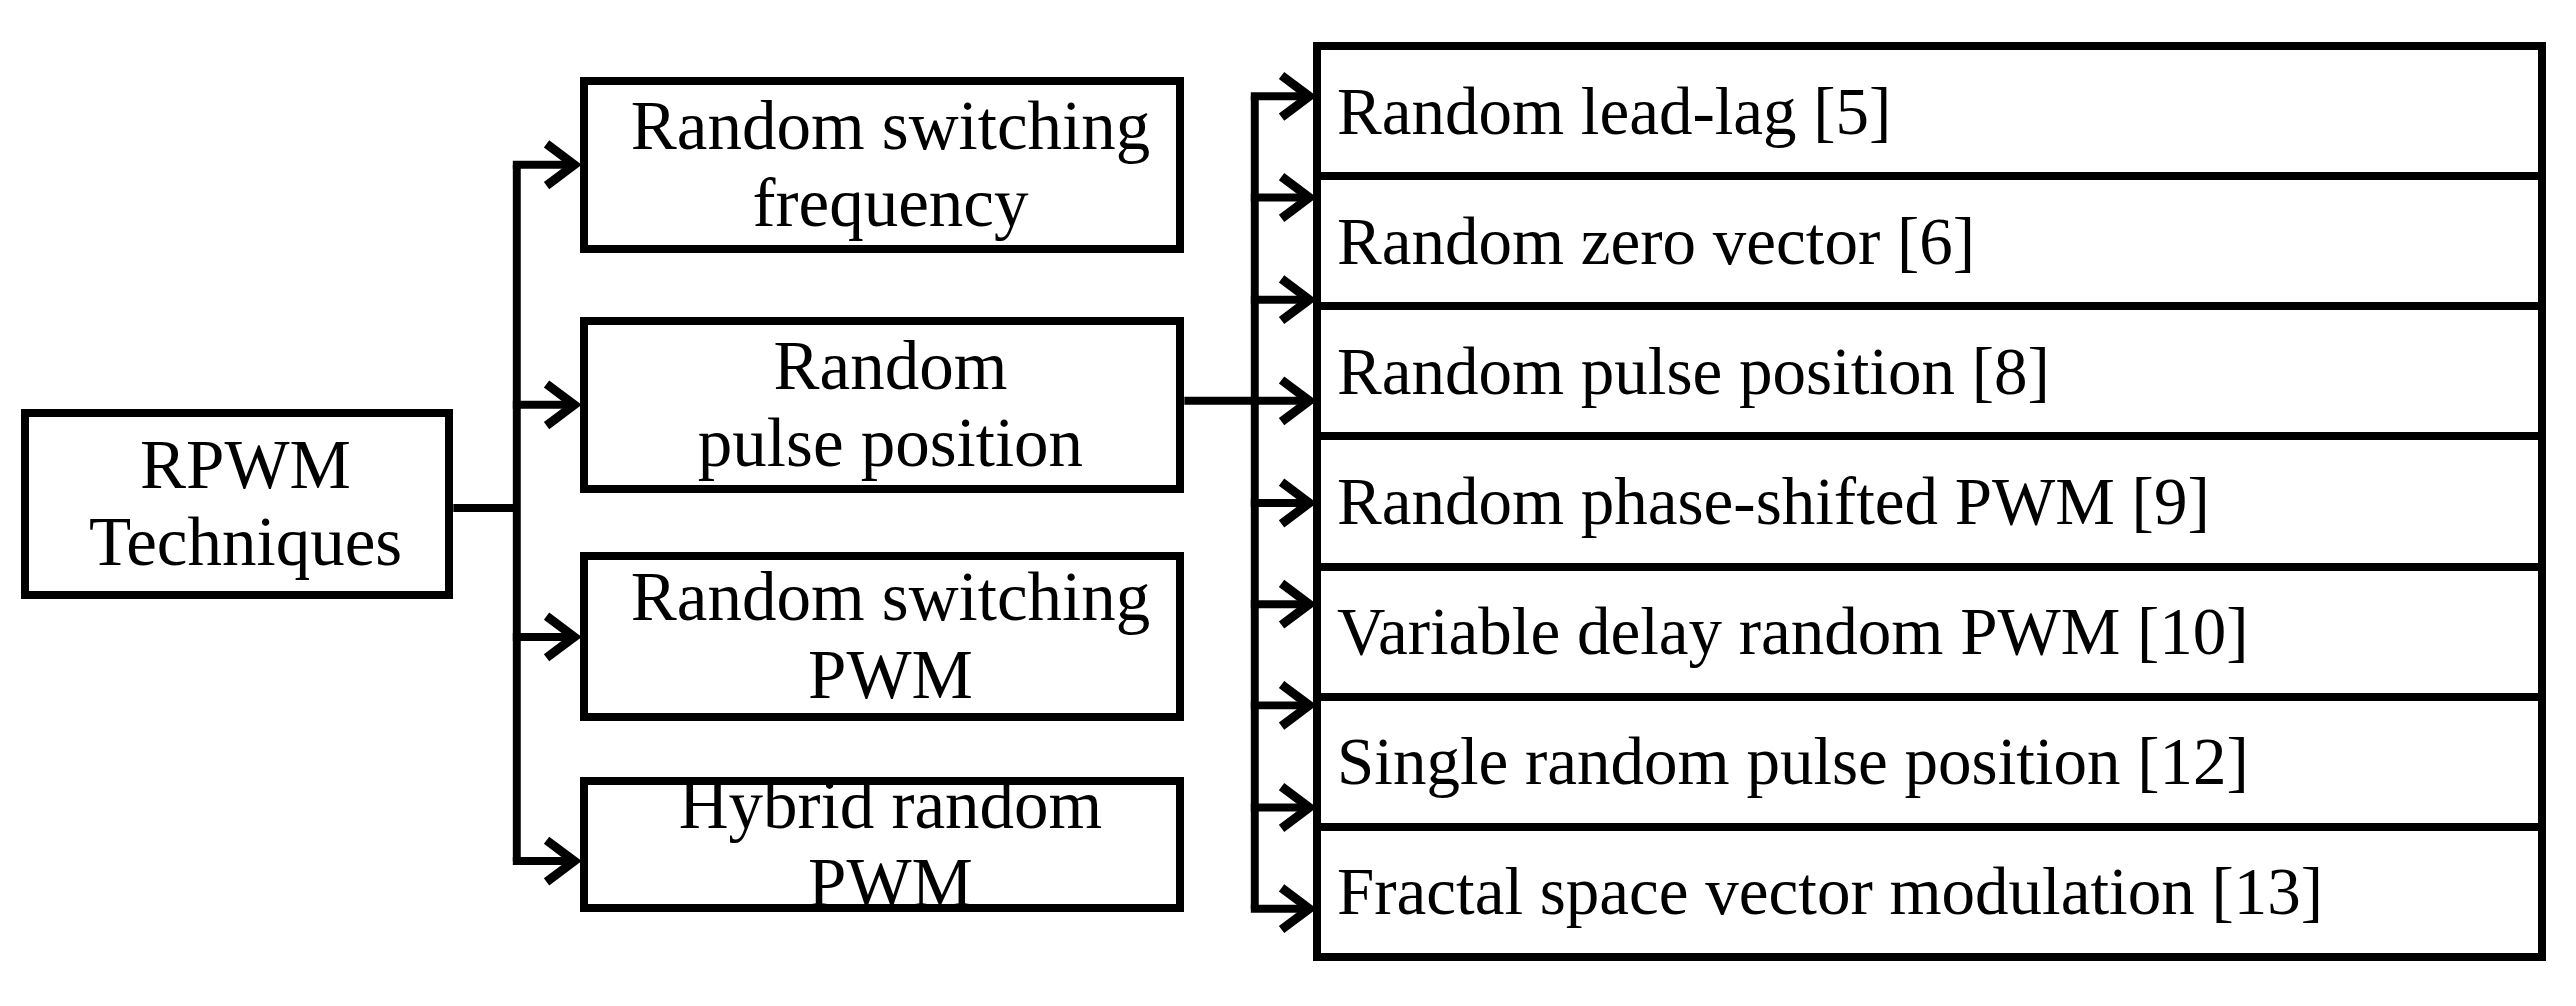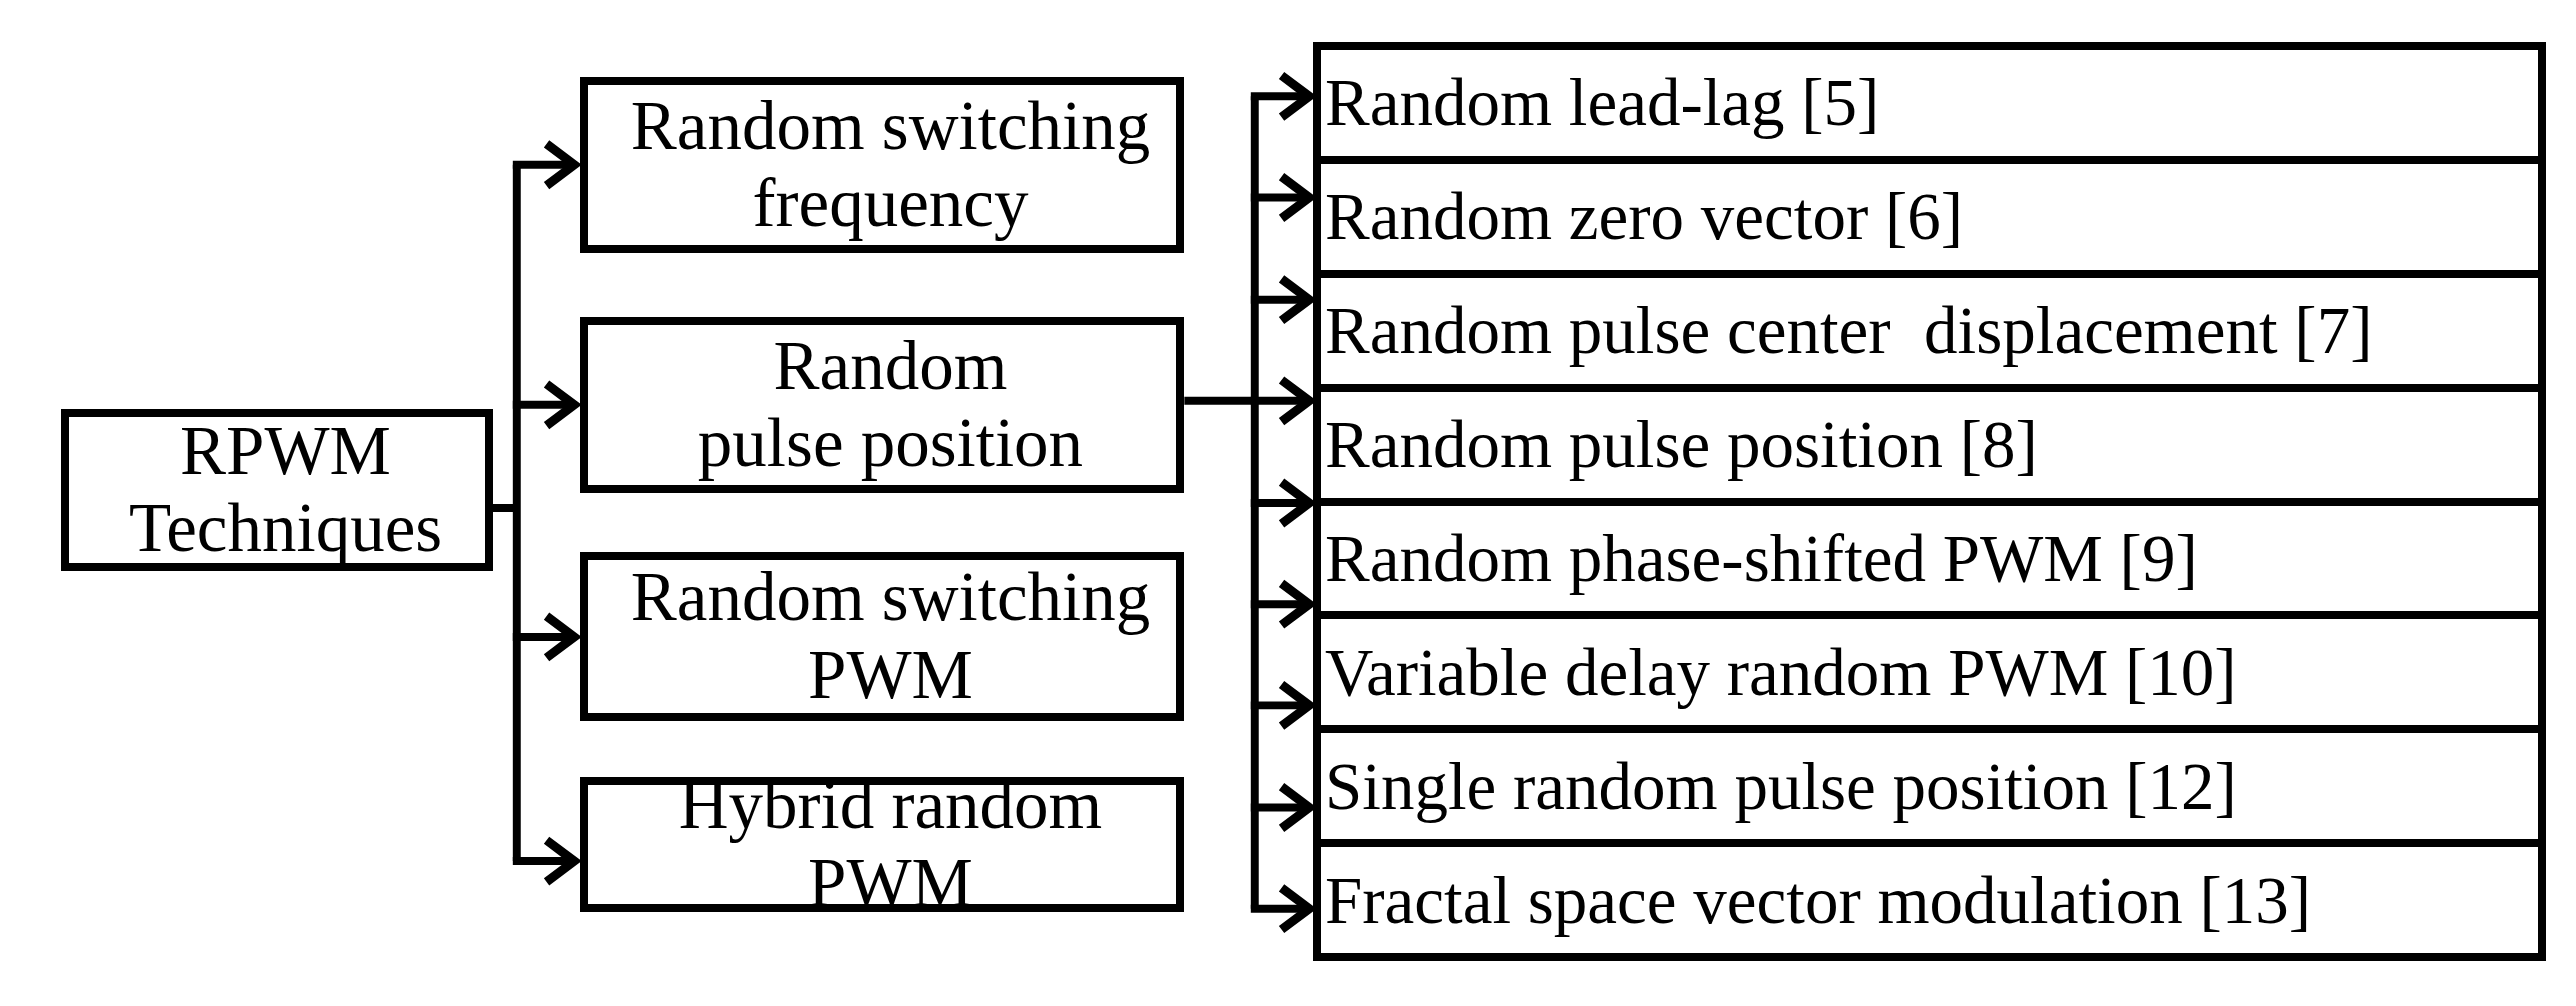--- a/index.html
+++ b/index.html
@@ -36,22 +36,21 @@
   }
   .node .label {
     white-space: pre;
     font-size: 69px;
     line-height: 1.12;
   }
   .root-box {
     left: 21px;
     top: 409px;
     width: 432px;
-    height: 162px;
-    margin-left: 40px;
+    height: 190px;
   }
   .cat-box {
     left: 580px;
     width: 604px;
   }
   .cat-0 { top: 77px;  height: 176px; }
   .cat-1 { top: 317px; height: 176px; }
   .cat-2 { top: 552px; height: 169px; }
   .cat-3 { top: 777px; height: 135px; }
   .right-col {
@@ -65,21 +64,21 @@
     background: #ffffff;
     display: flex;
     flex-direction: column;
   }
   .trow {
     flex: 1 1 0;
     border-bottom: 8px solid #000000;
     display: flex;
     align-items: center;
     box-sizing: border-box;
-    padding-left: 4px;
+    padding-left: 16px;
     overflow: hidden;
   }
   .trow:last-child { border-bottom: none; border-radius: 31px; }
   .trow .label {
     white-space: pre;
     font-size: 67px;
     line-height: 1;
   }
 </style>
 </head>
@@ -155,23 +154,20 @@
   </div>
 
   <div class="right-col">
     <div class="trow">
       <span class="label">Random lead-lag [5]</span>
     </div>
     <div class="trow">
       <span class="label">Random zero vector [6]</span>
     </div>
     <div class="trow">
-      <span class="label">Random pulse center  displacement [7]</span>
-    </div>
-    <div class="trow">
       <span class="label">Random pulse position [8]</span>
     </div>
     <div class="trow">
       <span class="label">Random phase-shifted PWM [9]</span>
     </div>
     <div class="trow">
       <span class="label">Variable delay random PWM [10]</span>
     </div>
     <div class="trow">
       <span class="label">Single random pulse position [12]</span>

